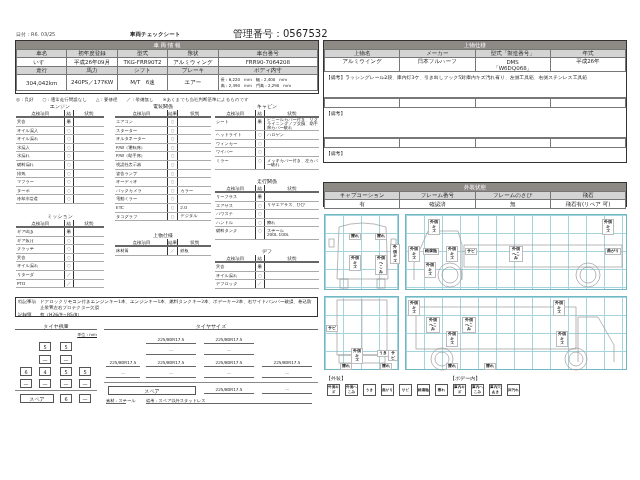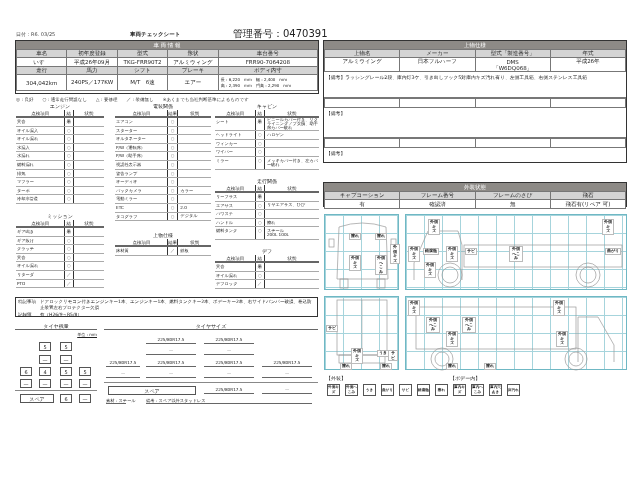--- a/index.html
+++ b/index.html
@@ -34,21 +34,21 @@
 .ts{position:absolute;font-size:4.2px;text-align:center;border-bottom:1px solid #666;height:8px;line-height:8px}
 .dia{border:1px solid #6fb8c4;background-image:linear-gradient(#a6d4dc 1px,transparent 1px),linear-gradient(90deg,#a6d4dc 1px,transparent 1px);background-size:18px 18px}
 .lab{position:absolute;font-size:4px;font-weight:bold;text-align:center;line-height:4.5px;background:#fff;border:0.5px solid #bbb;padding:0 1px}
 .keybox{position:absolute;top:384px;height:12px;width:13px;border:1px solid #555;font-size:3.6px;font-weight:bold;text-align:center;line-height:5px;display:flex;align-items:center;justify-content:center}
 </style>
 </head>
 <body>
 
 <div class="abs hdr-date">日付：R6. 03/25</div>
 <div class="abs hdr-title">車両チェックシート</div>
-<div class="abs hdr-num">管理番号：0470391</div>
+<div class="abs hdr-num">管理番号：0567532</div>
 
 <div class="abs box" style="left:15px;top:40px;width:304px;height:54px">
   <div class="gh">車 両 情 報</div>
   <table>
     <tbody>
         <tr class="lh">
       <td>車名</td>
       <td>初年度登録</td>
       <td>型式</td>
       <td>形状</td>

